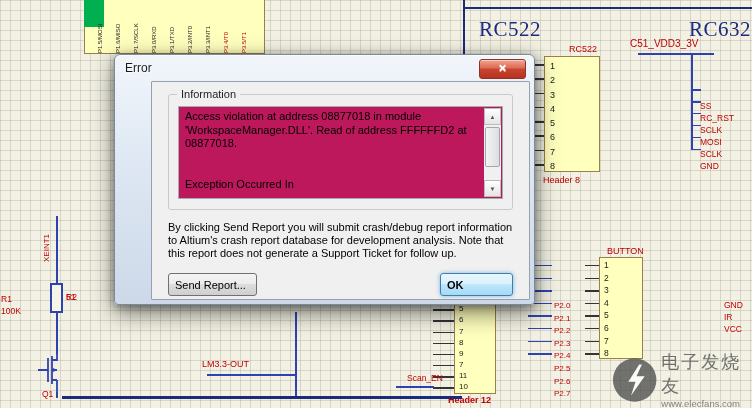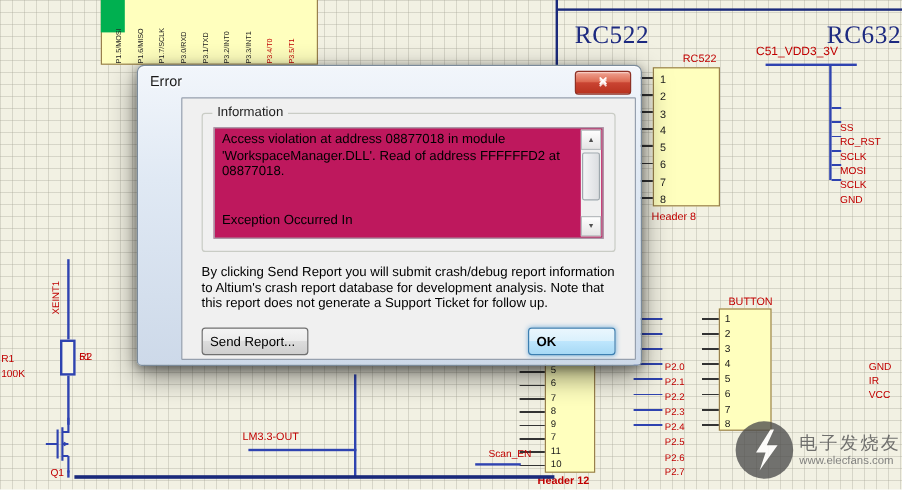--- a/index.html
+++ b/index.html
@@ -62,21 +62,21 @@
   .btn{position:absolute; height:23px; font-size:11px; color:#000; text-align:left;
     line-height:21px; border:1px solid #707070; border-radius:3px; box-sizing:border-box;
     background:linear-gradient(180deg,#F4F4F4,#EBEBEB 50%,#DDDDDD 50%,#CFCFCF); cursor:pointer;}
   .btn.ok{border-color:#3C7FB1; box-shadow:0 0 4px #7EB4DC;
     background:linear-gradient(180deg,#EAF6FD,#D9F0FC 50%,#BEE6FD 50%,#A7D9F5);}
 
   
   .wm{position:absolute; left:612px; top:350px; z-index:15; display:flex; align-items:center; opacity:.85;}
   .wm-badge{width:50px; height:50px;}
   .wm-texts{margin-left:4px;}
-  .wm-cn{font-size:15px; color:#5A5A5A; letter-spacing:2px;font-family:Liberation Serif, serif;}
+  .wm-cn{font-size:18px; color:#5A5A5A; letter-spacing:2px;font-family:Liberation Serif, serif;}
   .wm-url{font-size:9.5px; color:#6F6F6F;}
 </style>
 </head>
 <body>
 
 <div id="screen">
 
   <div class="wire navy" style="left:464px; top:7px; width:288px; height:2px;"></div>
   <div class="wire navy" style="left:463px; top:0; width:2px; height:56px;"></div>
 

